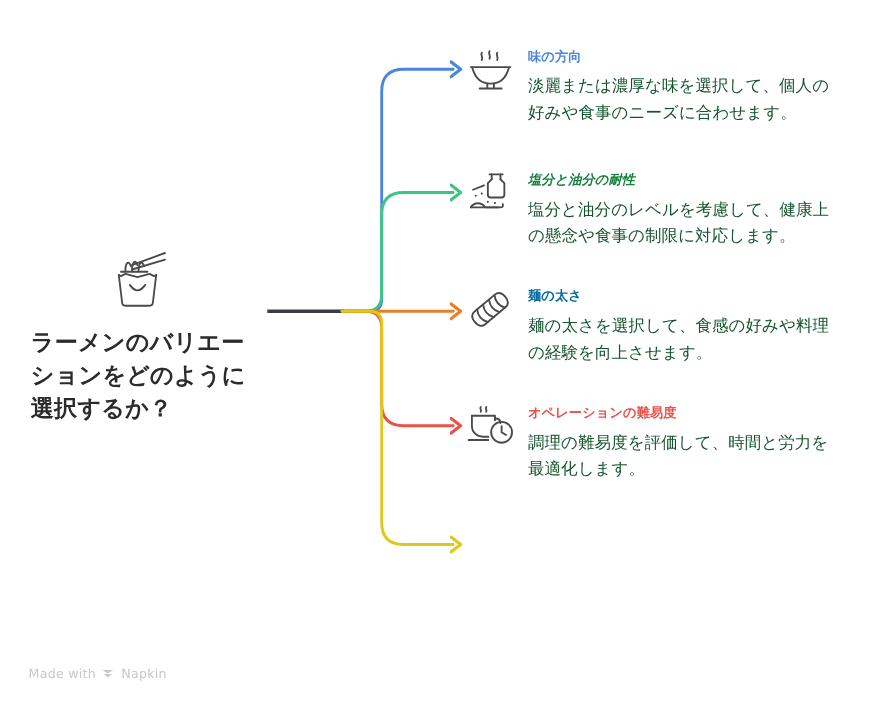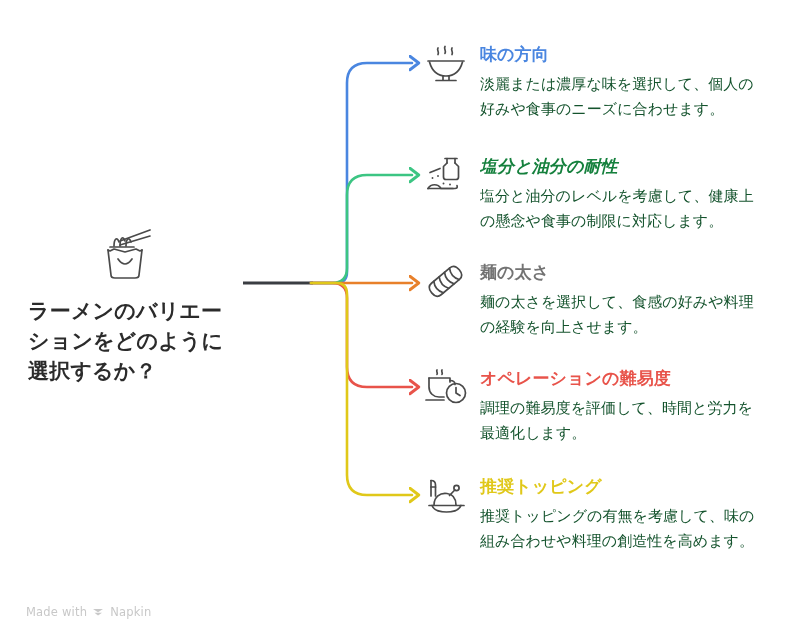--- a/index.html
+++ b/index.html
@@ -64,21 +64,21 @@
     position: absolute;
     left: 0;
     top: 0;
     width: 46px;
     height: 44px;
   }
   .branch-body {
     margin-left: 56px;
   }
   .branch-title {
-    font-size: 17px;
+    font-size: 12px;
     font-weight: bold;
     line-height: 1.25;
     margin: 0 0 7px 0;
     letter-spacing: 0.1px;
   }
   .branch-desc {
     font-size: 15px;
     color: #14532d;
     line-height: 1.62;
     margin: 0;
@@ -211,21 +211,21 @@
         <path d="M9,10.5 L33,10.5 Q39,10.5 39,18 Q39,25.5 33,25.5 L9,25.5
                  Q3,25.5 3,18 Q3,10.5 9,10.5 Z"></path>
 
         <path d="M12,10.6 Q7.2,18 12,25.4"></path>
         <path d="M19,10.6 Q14.2,18 19,25.4"></path>
         <path d="M26,10.6 Q21.2,18 26,25.4"></path>
         <path d="M32.5,10.6 Q27.7,18 32.5,25.4"></path>
       </g>
     </svg>
     <div class="branch-body">
-      <h3 class="branch-title" style="color:#737373;">麺の太さ</h3>
+      <h3 class="branch-title" style="color:#0369a1;">麺の太さ</h3>
       <p class="branch-desc">麺の太さを選択して、食感の好みや料理の経験を向上させます。</p>
     </div>
   </div>
 
   <div class="branch" style="top:368px;">
     <svg class="branch-icon" viewBox="0 0 46 44" xmlns="http://www.w3.org/2000/svg" fill="none" stroke="#4a4a4a" stroke-width="1.7" stroke-linecap="round" stroke-linejoin="round">
 
       <path d="M13,2 C11.9,3.6 14.1,4.6 13,6.4"></path>
       <path d="M18,2 C16.9,3.6 19.1,4.6 18,6.4"></path>
 
@@ -238,40 +238,20 @@
 
       <circle cx="32" cy="25" r="9.5"></circle>
       <path d="M32,19.5 L32,25 L36,27.5"></path>
     </svg>
     <div class="branch-body">
       <h3 class="branch-title" style="color:#e8534a;">オペレーションの難易度</h3>
       <p class="branch-desc">調理の難易度を評価して、時間と労力を最適化します。</p>
     </div>
   </div>
 
-  <div class="branch" style="top:476px;">
-    <svg class="branch-icon" viewBox="0 0 46 44" xmlns="http://www.w3.org/2000/svg" fill="none" stroke="#4a4a4a" stroke-width="1.7" stroke-linecap="round" stroke-linejoin="round">
-
-      <path d="M7,4.5 Q11.5,4.5 11.5,9 L11.5,20"></path>
-      <path d="M7,4.5 L7,20"></path>
-      <path d="M7,11 L11.5,11"></path>
-
-      <path d="M10,29 C10,21 16,16.5 23,17.5 C29,18.3 32,22.5 32,29"></path>
-
-      <circle cx="32.5" cy="12" r="2.6"></circle>
-      <path d="M30.8,14 L25.5,19.5"></path>
-
-      <path d="M5,29.5 L40,29.5"></path>
-      <path d="M8,29.5 C10,34.5 15,36 22.5,36 C30,36 35,34.5 37,29.5"></path>
-    </svg>
-    <div class="branch-body">
-      <h3 class="branch-title" style="color:#e0c819;">推奨トッピング</h3>
-      <p class="branch-desc">推奨トッピングの有無を考慮して、味の組み合わせや料理の創造性を高めます。</p>
-    </div>
-  </div>
 
   <div id="watermark">
     <span>Made with</span>
     <svg id="watermark-logo" viewBox="0 0 13 13" xmlns="http://www.w3.org/2000/svg">
       <path d="M1,3 L11,3 L6,6.2 Z" fill="#c8c8c8"></path>
       <path d="M2.5,6.8 L10,6.8 L6,9.6 Z" fill="#c8c8c8"></path>
     </svg>
     <span>Napkin</span>
   </div>
 

